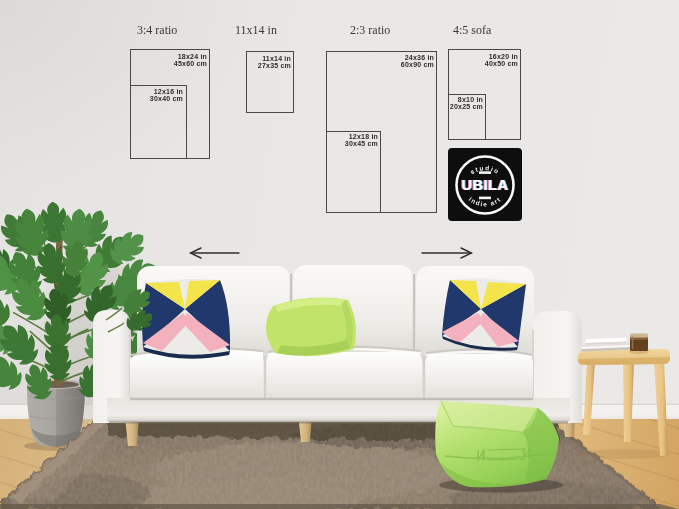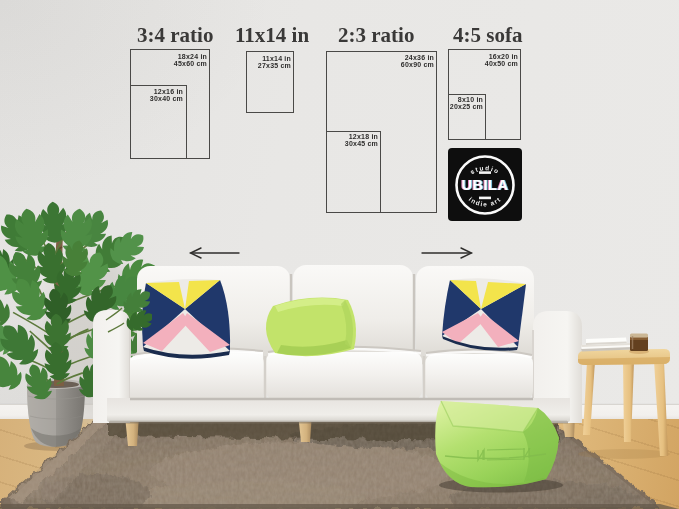--- a/index.html
+++ b/index.html
@@ -1,21 +1,21 @@
 <!DOCTYPE html>
 <html><head>
 <meta charset="utf-8">
 <style>
   html,body{margin:0;padding:0;}
   .scene{position:relative;width:679px;height:509px;overflow:hidden;
     font-family:"Liberation Sans",sans-serif;background:#e8e7e5;}
   .abs{position:absolute;}
   .rect{position:absolute;border:1.5px solid #4a4947;box-sizing:border-box;}
   .ratio-title{position:absolute;font-family:"Liberation Serif",serif;
-    color:#3a3938;font-size:21px;white-space:nowrap;font-weight:bold;}
+    color:#3a3938;font-size:12px;white-space:nowrap;}
   .sizelab{position:absolute;font-size:7px;line-height:7px;font-weight:700;
     color:#2e2d2c;text-align:right;white-space:nowrap;letter-spacing:0.2px;}
 </style>
 </head>
 <body>
 <div class="scene">
 
   <div class="abs" style="left:0;top:0;width:679px;height:509px;
     background:
       radial-gradient(ellipse 480px 360px at 6% 95%, rgba(120,115,108,0.10), rgba(120,115,108,0) 60%),
@@ -348,21 +348,21 @@
   <div class="ratio-title" style="left:137px;top:23px;">3:4 ratio</div>
   <div class="rect" style="left:130px;top:49px;width:80px;height:110px;"></div>
   <div class="rect" style="left:130px;top:85px;width:57px;height:74px;"></div>
   <div class="sizelab" style="left:130px;top:53px;width:77px;">18x24 in<br>45x60 cm</div>
   <div class="sizelab" style="left:110px;top:88px;width:73px;">12x16 in<br>30x40 cm</div>
 
   <div class="ratio-title" style="left:235px;top:23px;">11x14 in</div>
   <div class="rect" style="left:246px;top:51px;width:48px;height:62px;"></div>
   <div class="sizelab" style="left:200px;top:55px;width:91px;">11x14 in<br>27x35 cm</div>
 
-  <div class="ratio-title" style="left:338px;top:23px;">2:3 ratio</div>
+  <div class="ratio-title" style="left:350px;top:23px;">2:3 ratio</div>
   <div class="rect" style="left:326px;top:51px;width:111px;height:162px;"></div>
   <div class="rect" style="left:326px;top:131px;width:55px;height:82px;"></div>
   <div class="sizelab" style="left:330px;top:54px;width:104px;">24x36 in<br>60x90 cm</div>
   <div class="sizelab" style="left:300px;top:133px;width:78px;">12x18 in<br>30x45 cm</div>
 
   <div class="ratio-title" style="left:453px;top:23px;">4:5 sofa</div>
   <div class="rect" style="left:448px;top:49px;width:73px;height:91px;"></div>
   <div class="rect" style="left:448px;top:94px;width:38px;height:46px;"></div>
   <div class="sizelab" style="left:430px;top:53px;width:88px;">16x20 in<br>40x50 cm</div>
   <div class="sizelab" style="left:410px;top:96px;width:73px;">8x10 in<br>20x25 cm</div>

